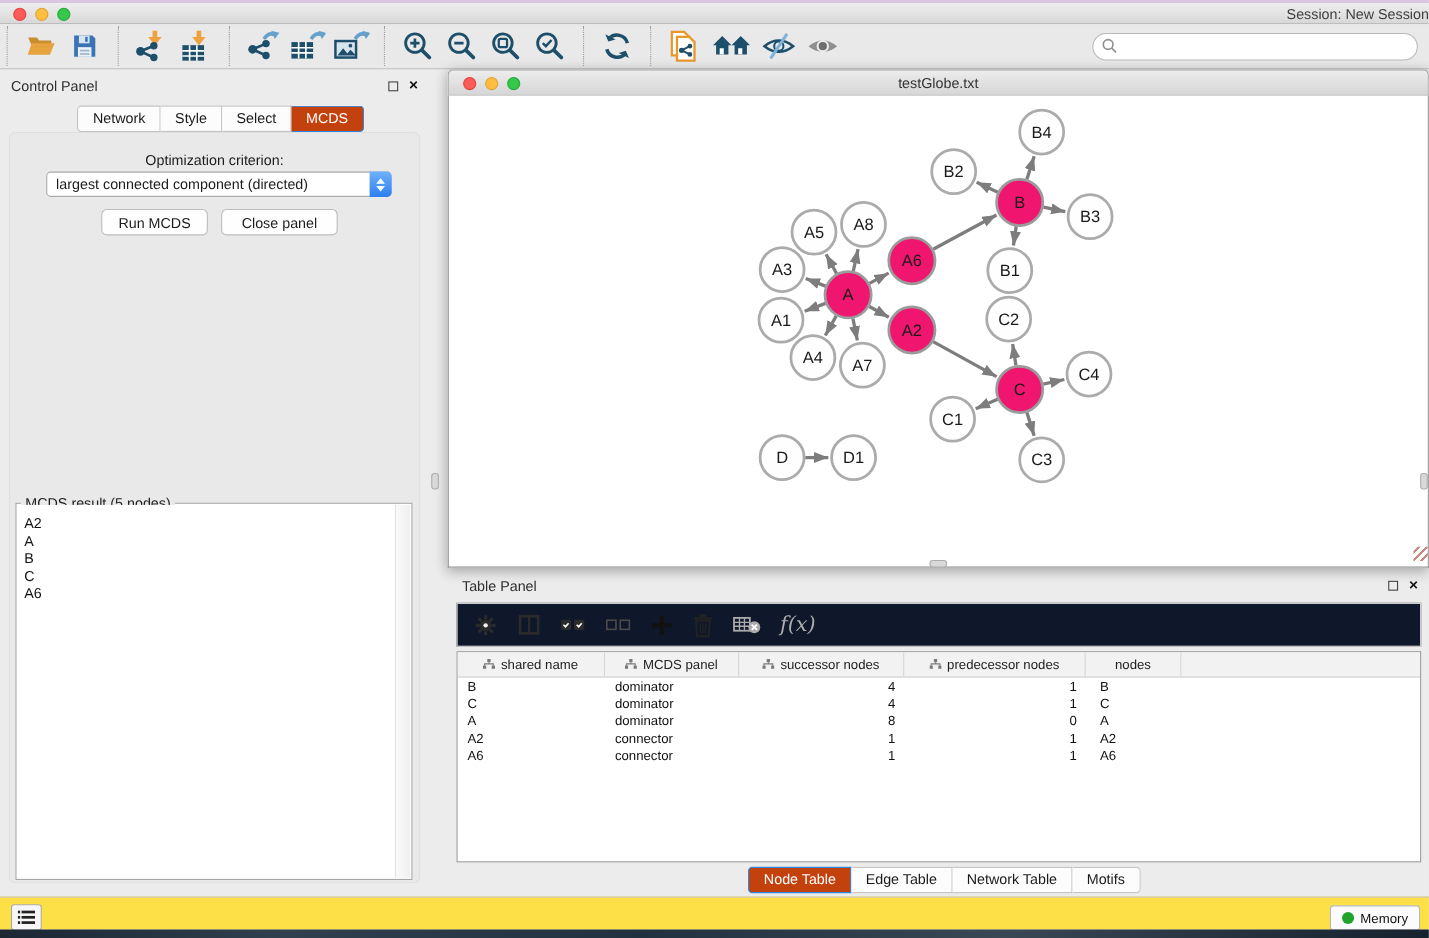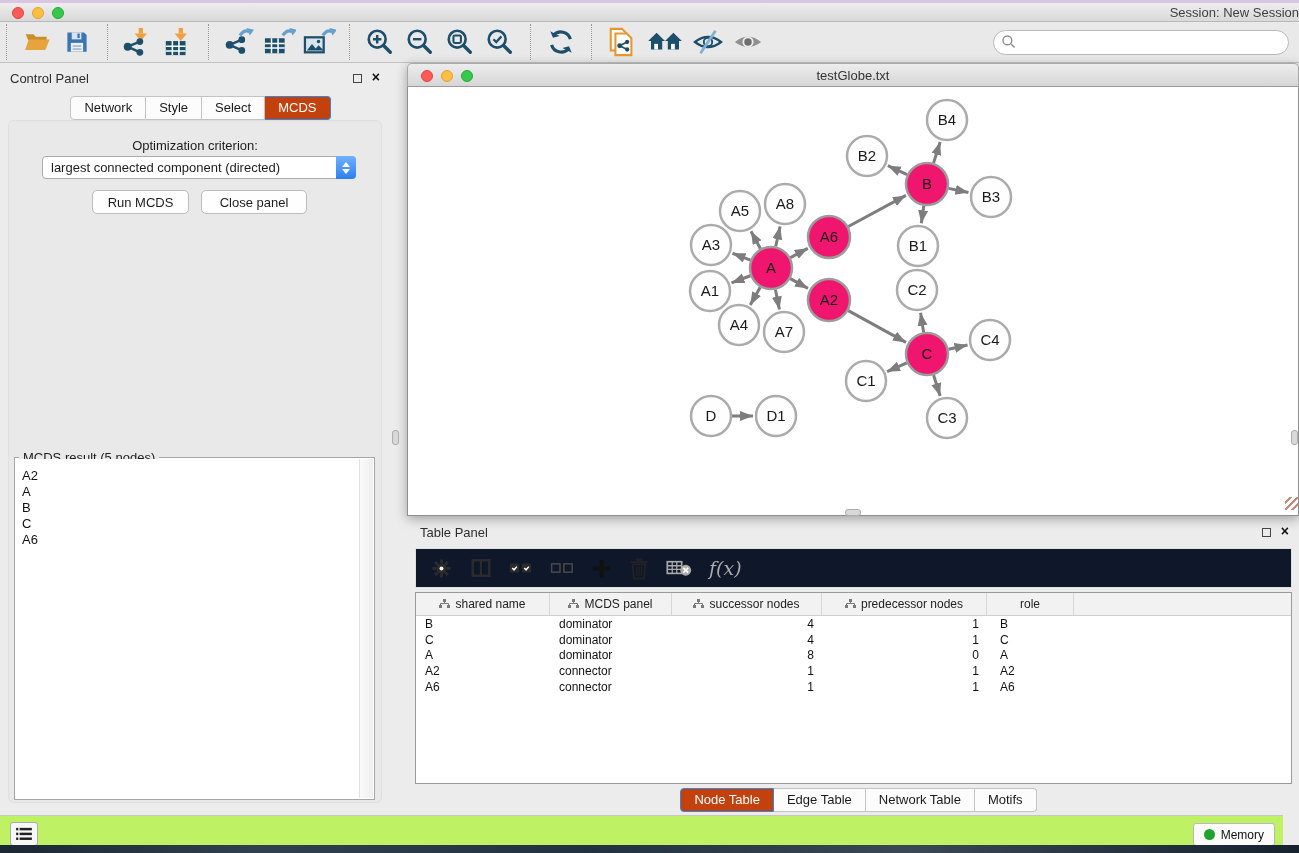--- a/index.html
+++ b/index.html
@@ -96,21 +96,21 @@
     border-right:1px solid #D6D6D6; height:100%; }
   .tr { display:flex; height:15.7px; align-items:center; }
   .td { font-size:12px; color:#111; white-space:nowrap; }
   .td.l { text-align:left; padding-left:9px; }
   .td.r { text-align:right; padding-right:8px; }
   .td.n { text-align:left; padding-left:13px; }
 
   #tp-tabs { position:absolute; left:0; right:0; bottom:1px; display:flex; justify-content:center; }
 
   
-  #statusbar { position:absolute; left:0; top:815px; right:16px; height:30px; background:#bef264;
+  #statusbar { position:absolute; left:0; top:815px; right:0; height:30px; background:#fde047;
     border-top:1px solid #C6C6C6; }
   #list-btn { position:absolute; left:10px; top:6px; width:28px; height:24px; background:#F7F7F7;
     border:1px solid #ACACAC; border-radius:3px; display:flex; align-items:center; justify-content:center; }
   #memory-btn { position:absolute; right:8px; top:7px; height:23px; background:#FBFBFB;
     border:1px solid #B9B9B9; border-radius:3px; display:flex; align-items:center; gap:6px; padding:0 10px; }
   #memory-btn .dot { width:11px; height:11px; border-radius:50%; background:#1FA32C; }
   #memory-btn .lbl { font-size:12px; color:#111; }
   #desktop-strip { position:absolute; left:0; bottom:0; right:0; height:8px;
     background:linear-gradient(90deg,#1B2733,#31404F 20%,#223140 45%,#3A4754 70%,#16222E); }
 
@@ -538,21 +538,21 @@
           <div class="th" style="width: 165px;">
             <svg width="11" height="10" viewBox="0 0 11 10">
               <path d="M5.5 3v1.5M1.5 6V4.5h8V6" stroke="#7A7A7A" fill="none"></path>
               <rect x="4" y="0" width="3" height="3" fill="#7A7A7A"></rect>
               <rect x="0" y="6" width="3" height="3" fill="#7A7A7A"></rect>
               <rect x="8" y="6" width="3" height="3" fill="#7A7A7A"></rect>
             </svg>
             <span>predecessor nodes</span>
           </div>
           <div class="th" style="width: 87px;">
-            <span>role</span>
+            <span>nodes</span>
           </div>
         </div>
       <div id="tbody">
           <div class="tr">
             <div class="td l" style="width: 134px;">B</div>
             <div class="td l" style="width: 122px;">dominator</div>
             <div class="td r" style="width: 150px;">4</div>
             <div class="td r" style="width: 165px;">1</div>
             <div class="td n" style="width: 87px;">B</div>
           </div>

